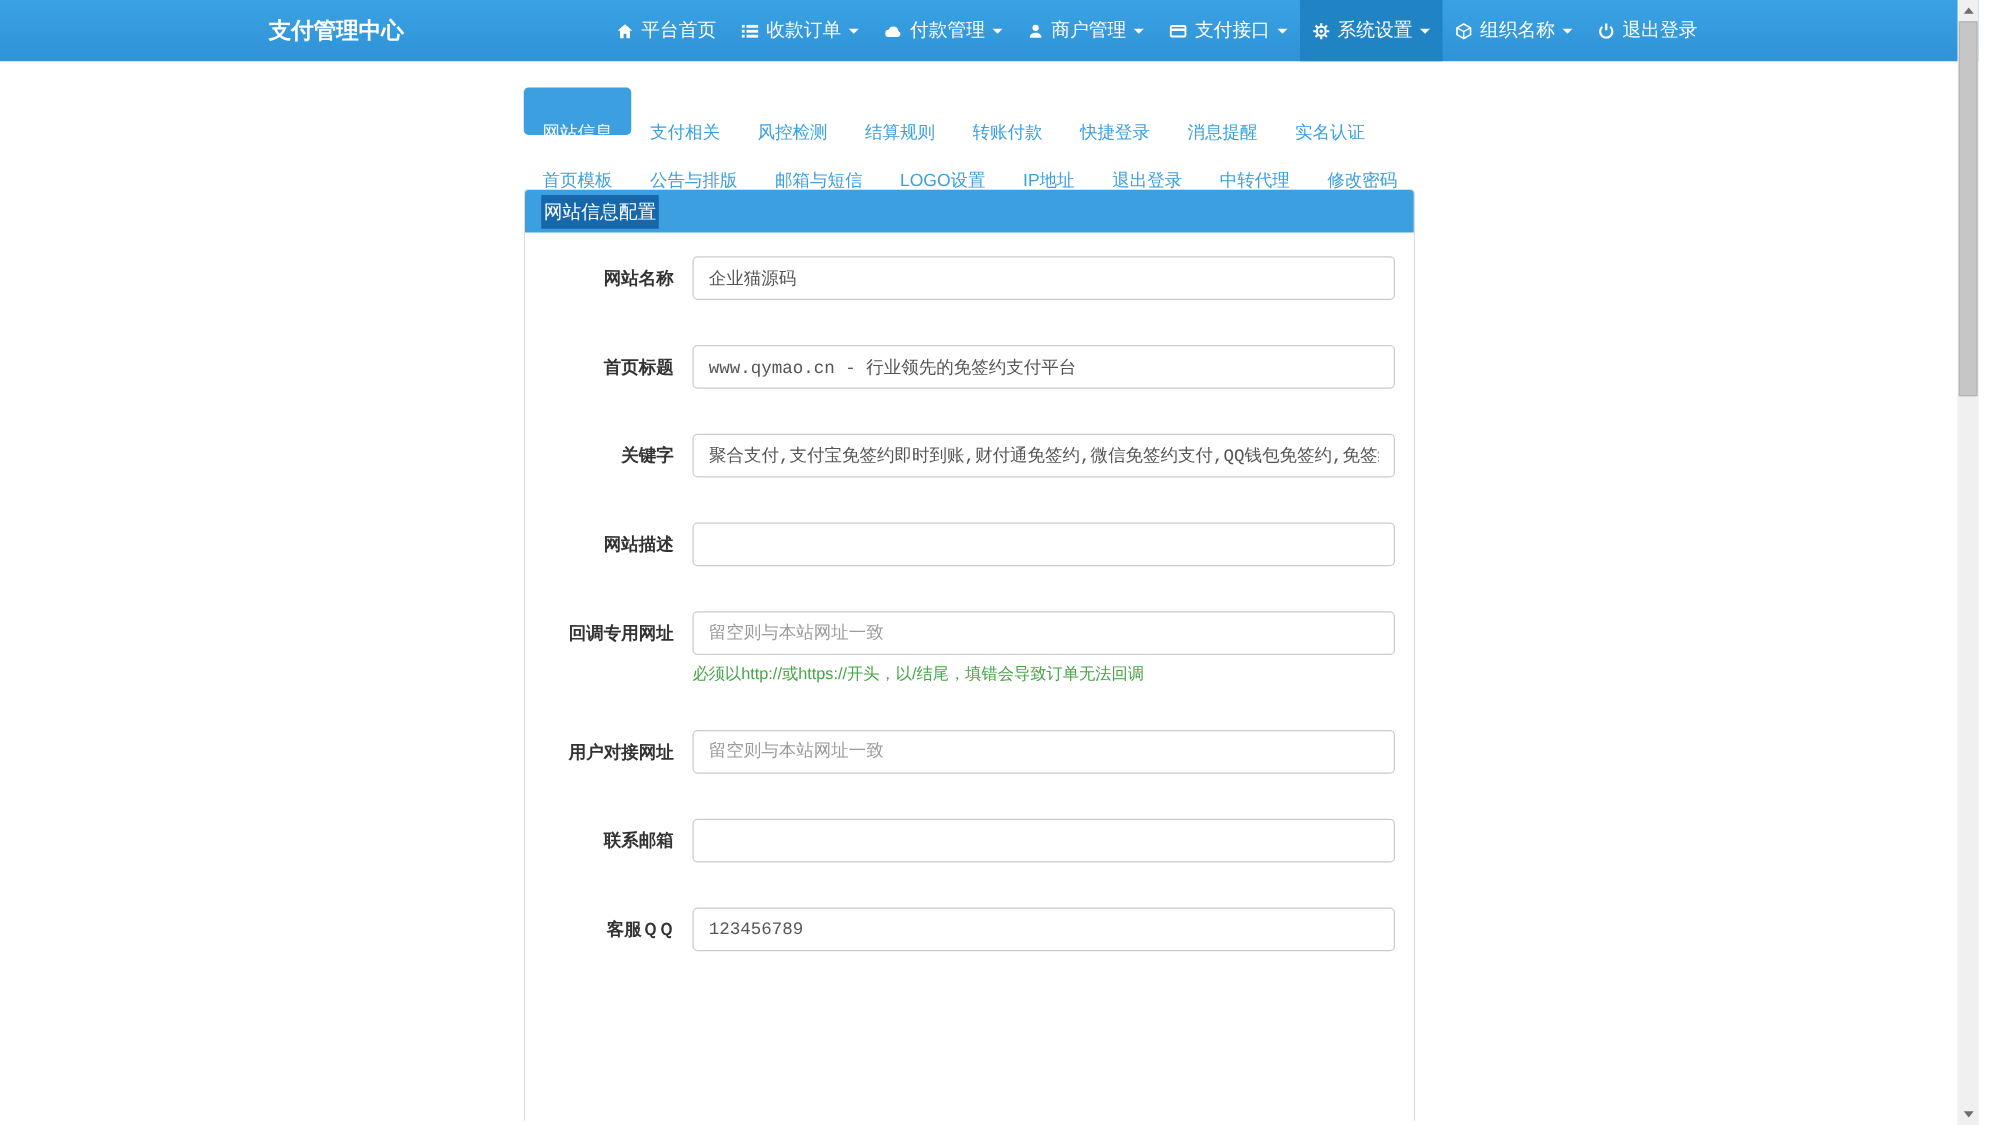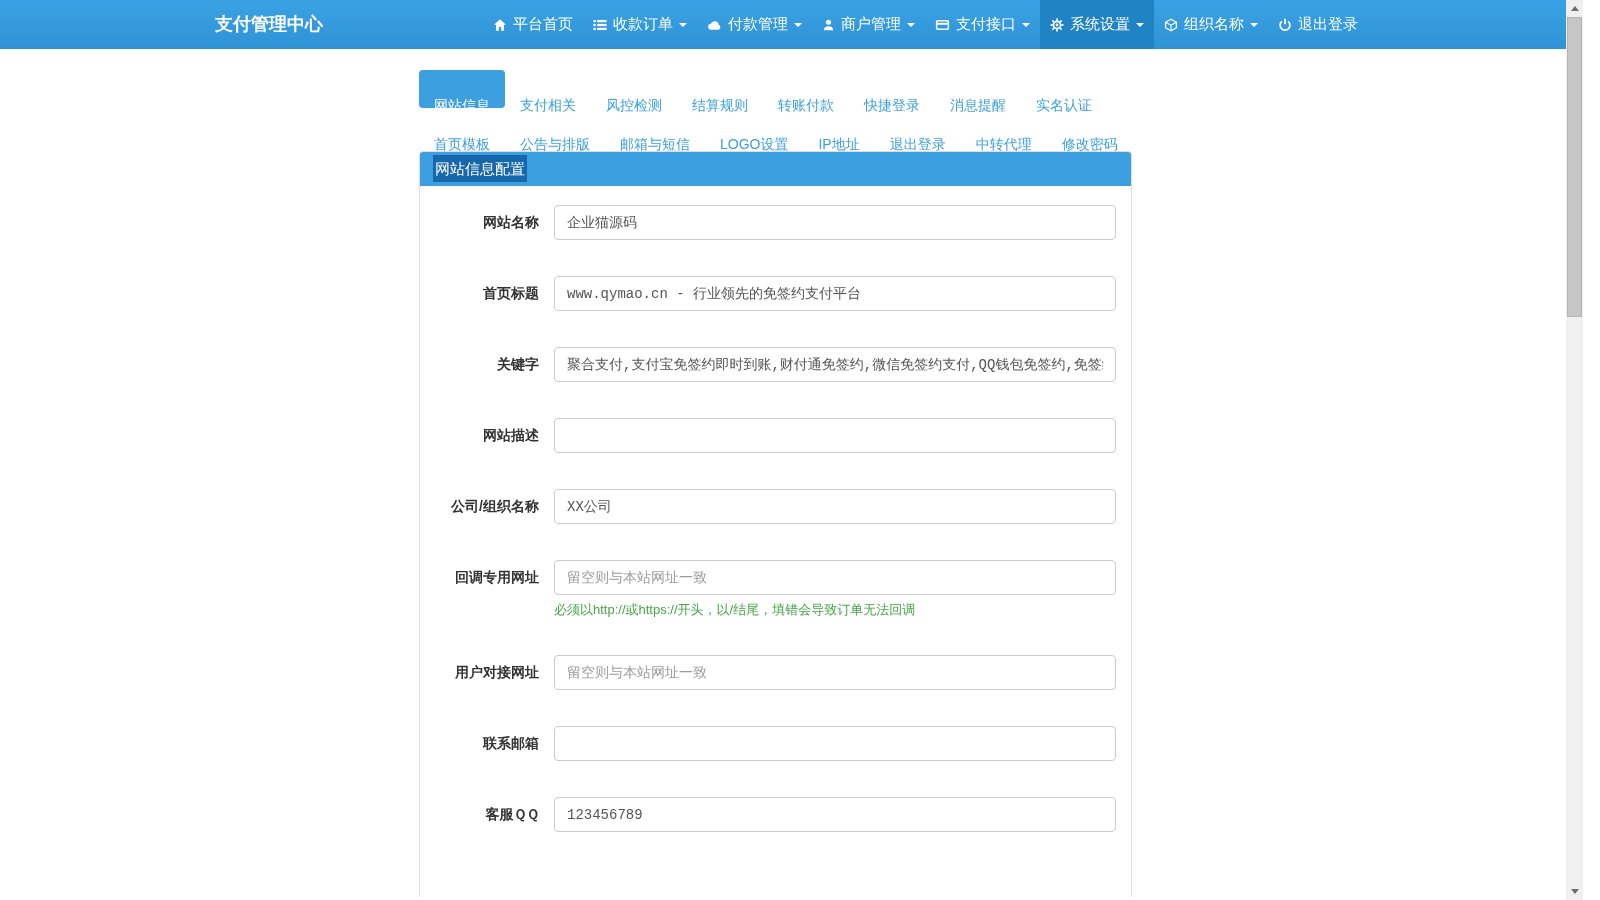--- a/index.html
+++ b/index.html
@@ -251,26 +251,20 @@
               <input type="text" class="form-control" value="聚合支付,支付宝免签约即时到账,财付通免签约,微信免签约支付,QQ钱包免签约,免签约支付宝" style="">
             </div>
           </div>
           <div class="form-group">
             <label class="control-label">网站描述</label>
             <div class="input-col">
               <input type="text" class="form-control" style="">
             </div>
           </div>
           <div class="form-group">
-            <label class="control-label">公司/组织名称</label>
-            <div class="input-col">
-              <input type="text" class="form-control" value="XX公司" style="">
-            </div>
-          </div>
-          <div class="form-group">
             <label class="control-label">回调专用网址</label>
             <div class="input-col">
               <input type="text" class="form-control" placeholder="留空则与本站网址一致" style="">
               <div class="help-block">必须以http://或https://开头，以/结尾，填错会导致订单无法回调</div>
             </div>
           </div>
           <div class="form-group">
             <label class="control-label">用户对接网址</label>
             <div class="input-col">
               <input type="text" class="form-control" placeholder="留空则与本站网址一致" style="">

